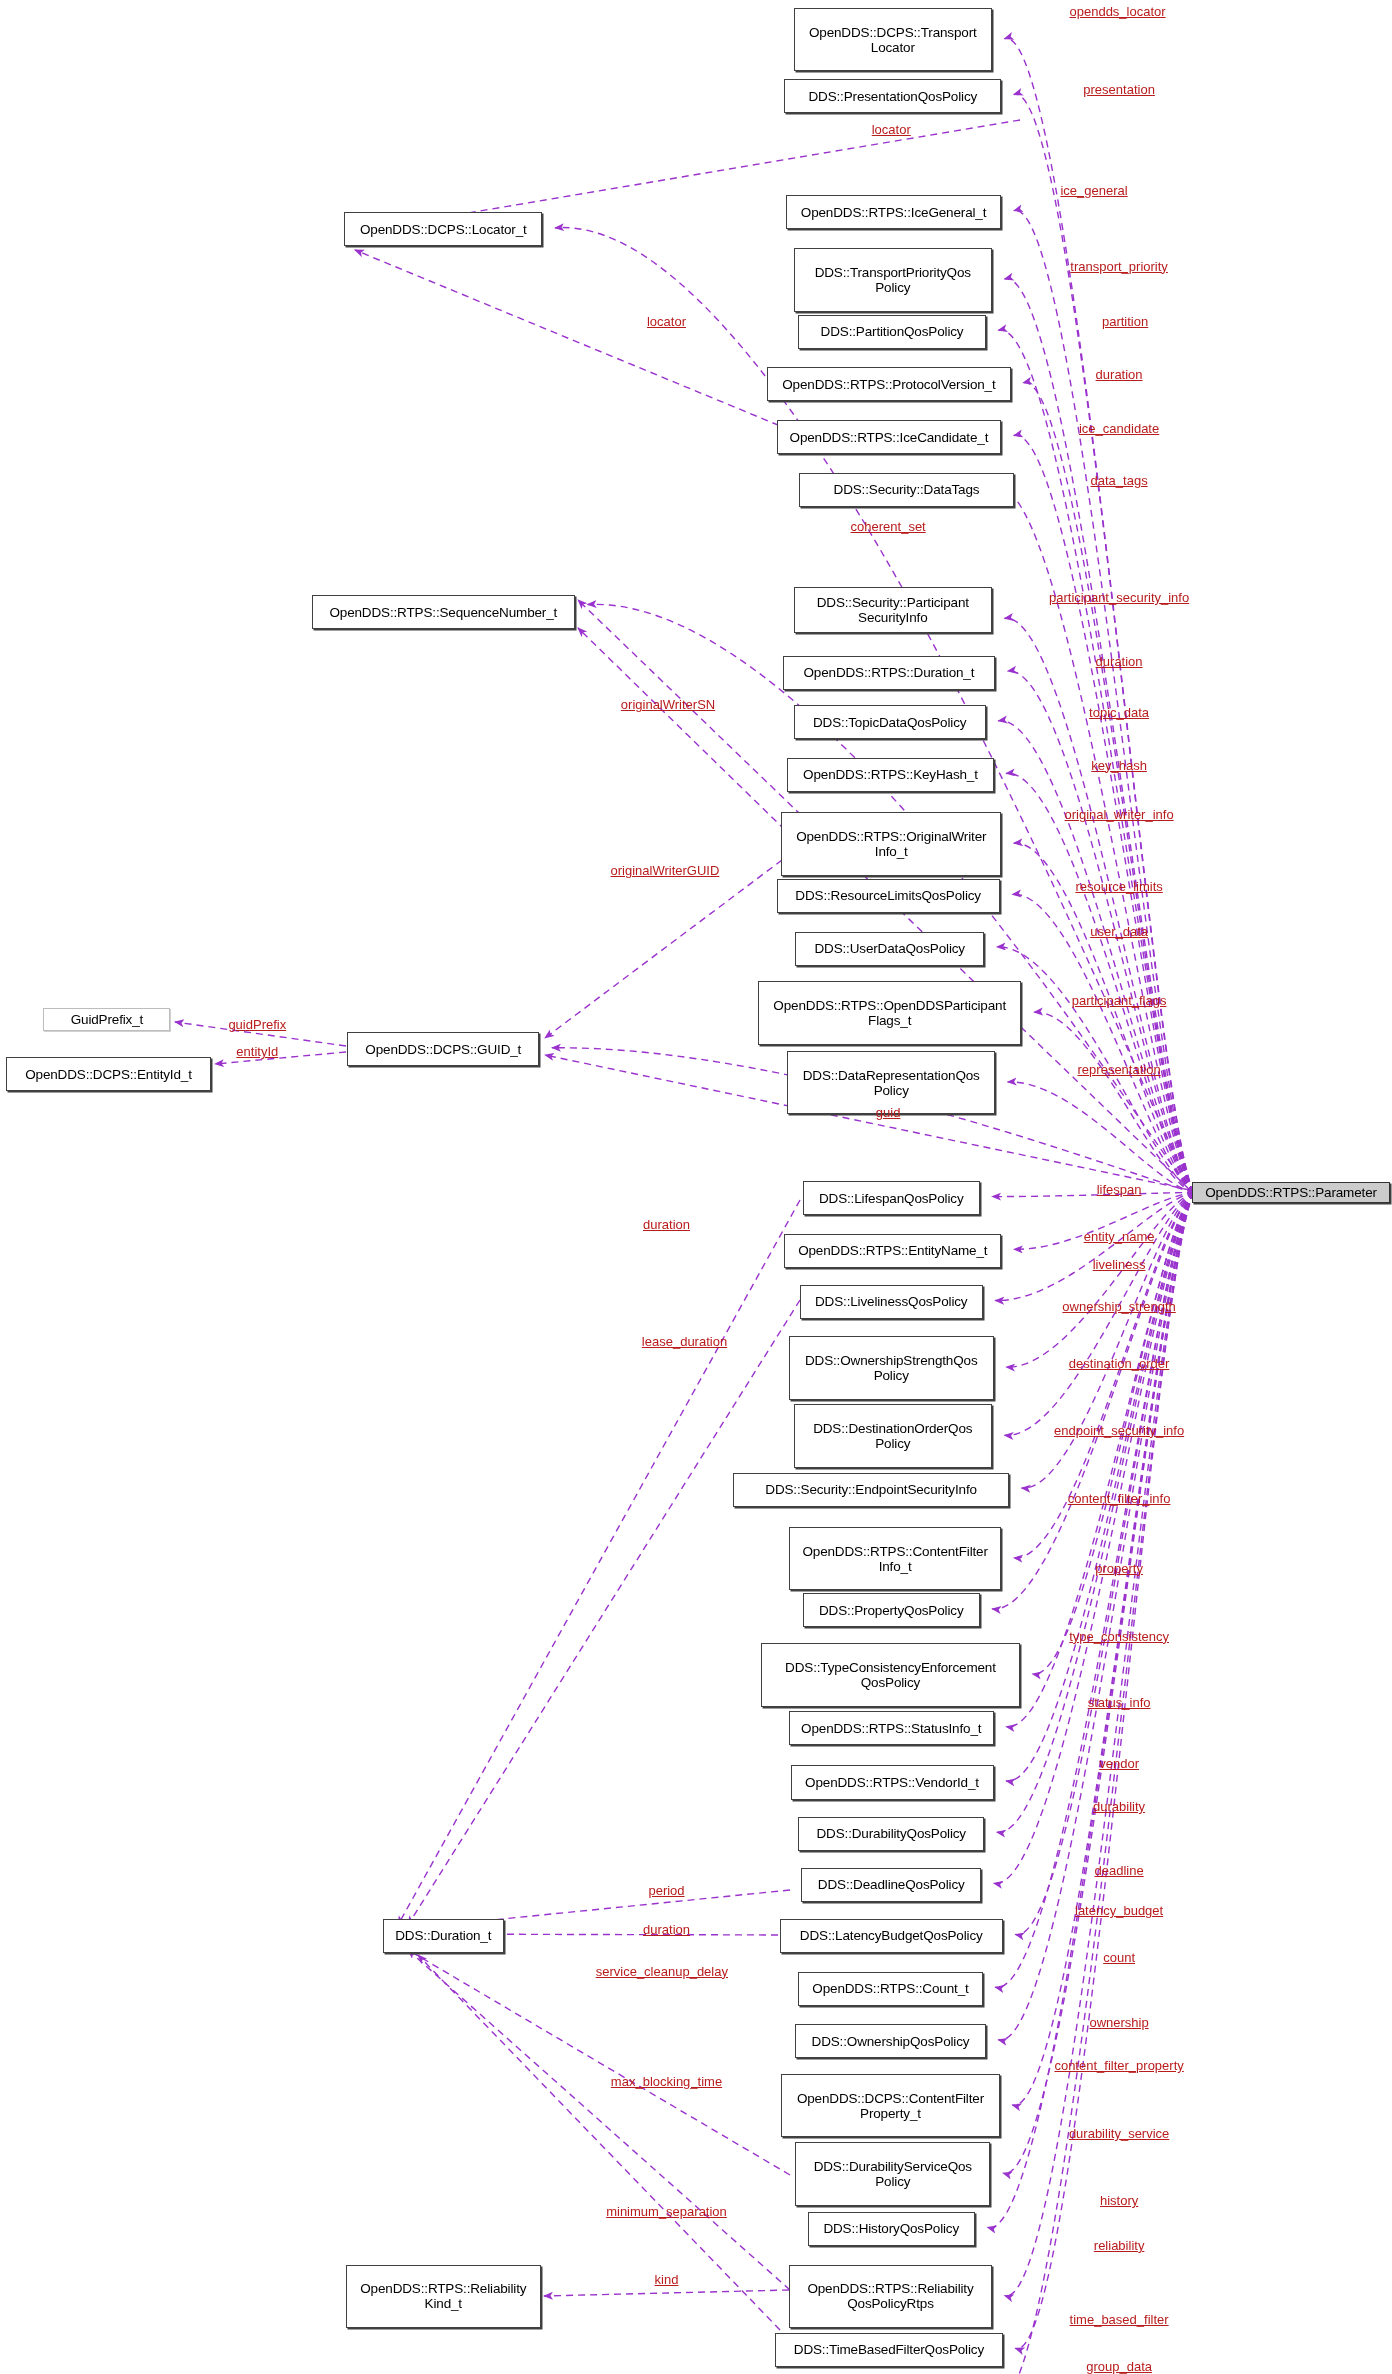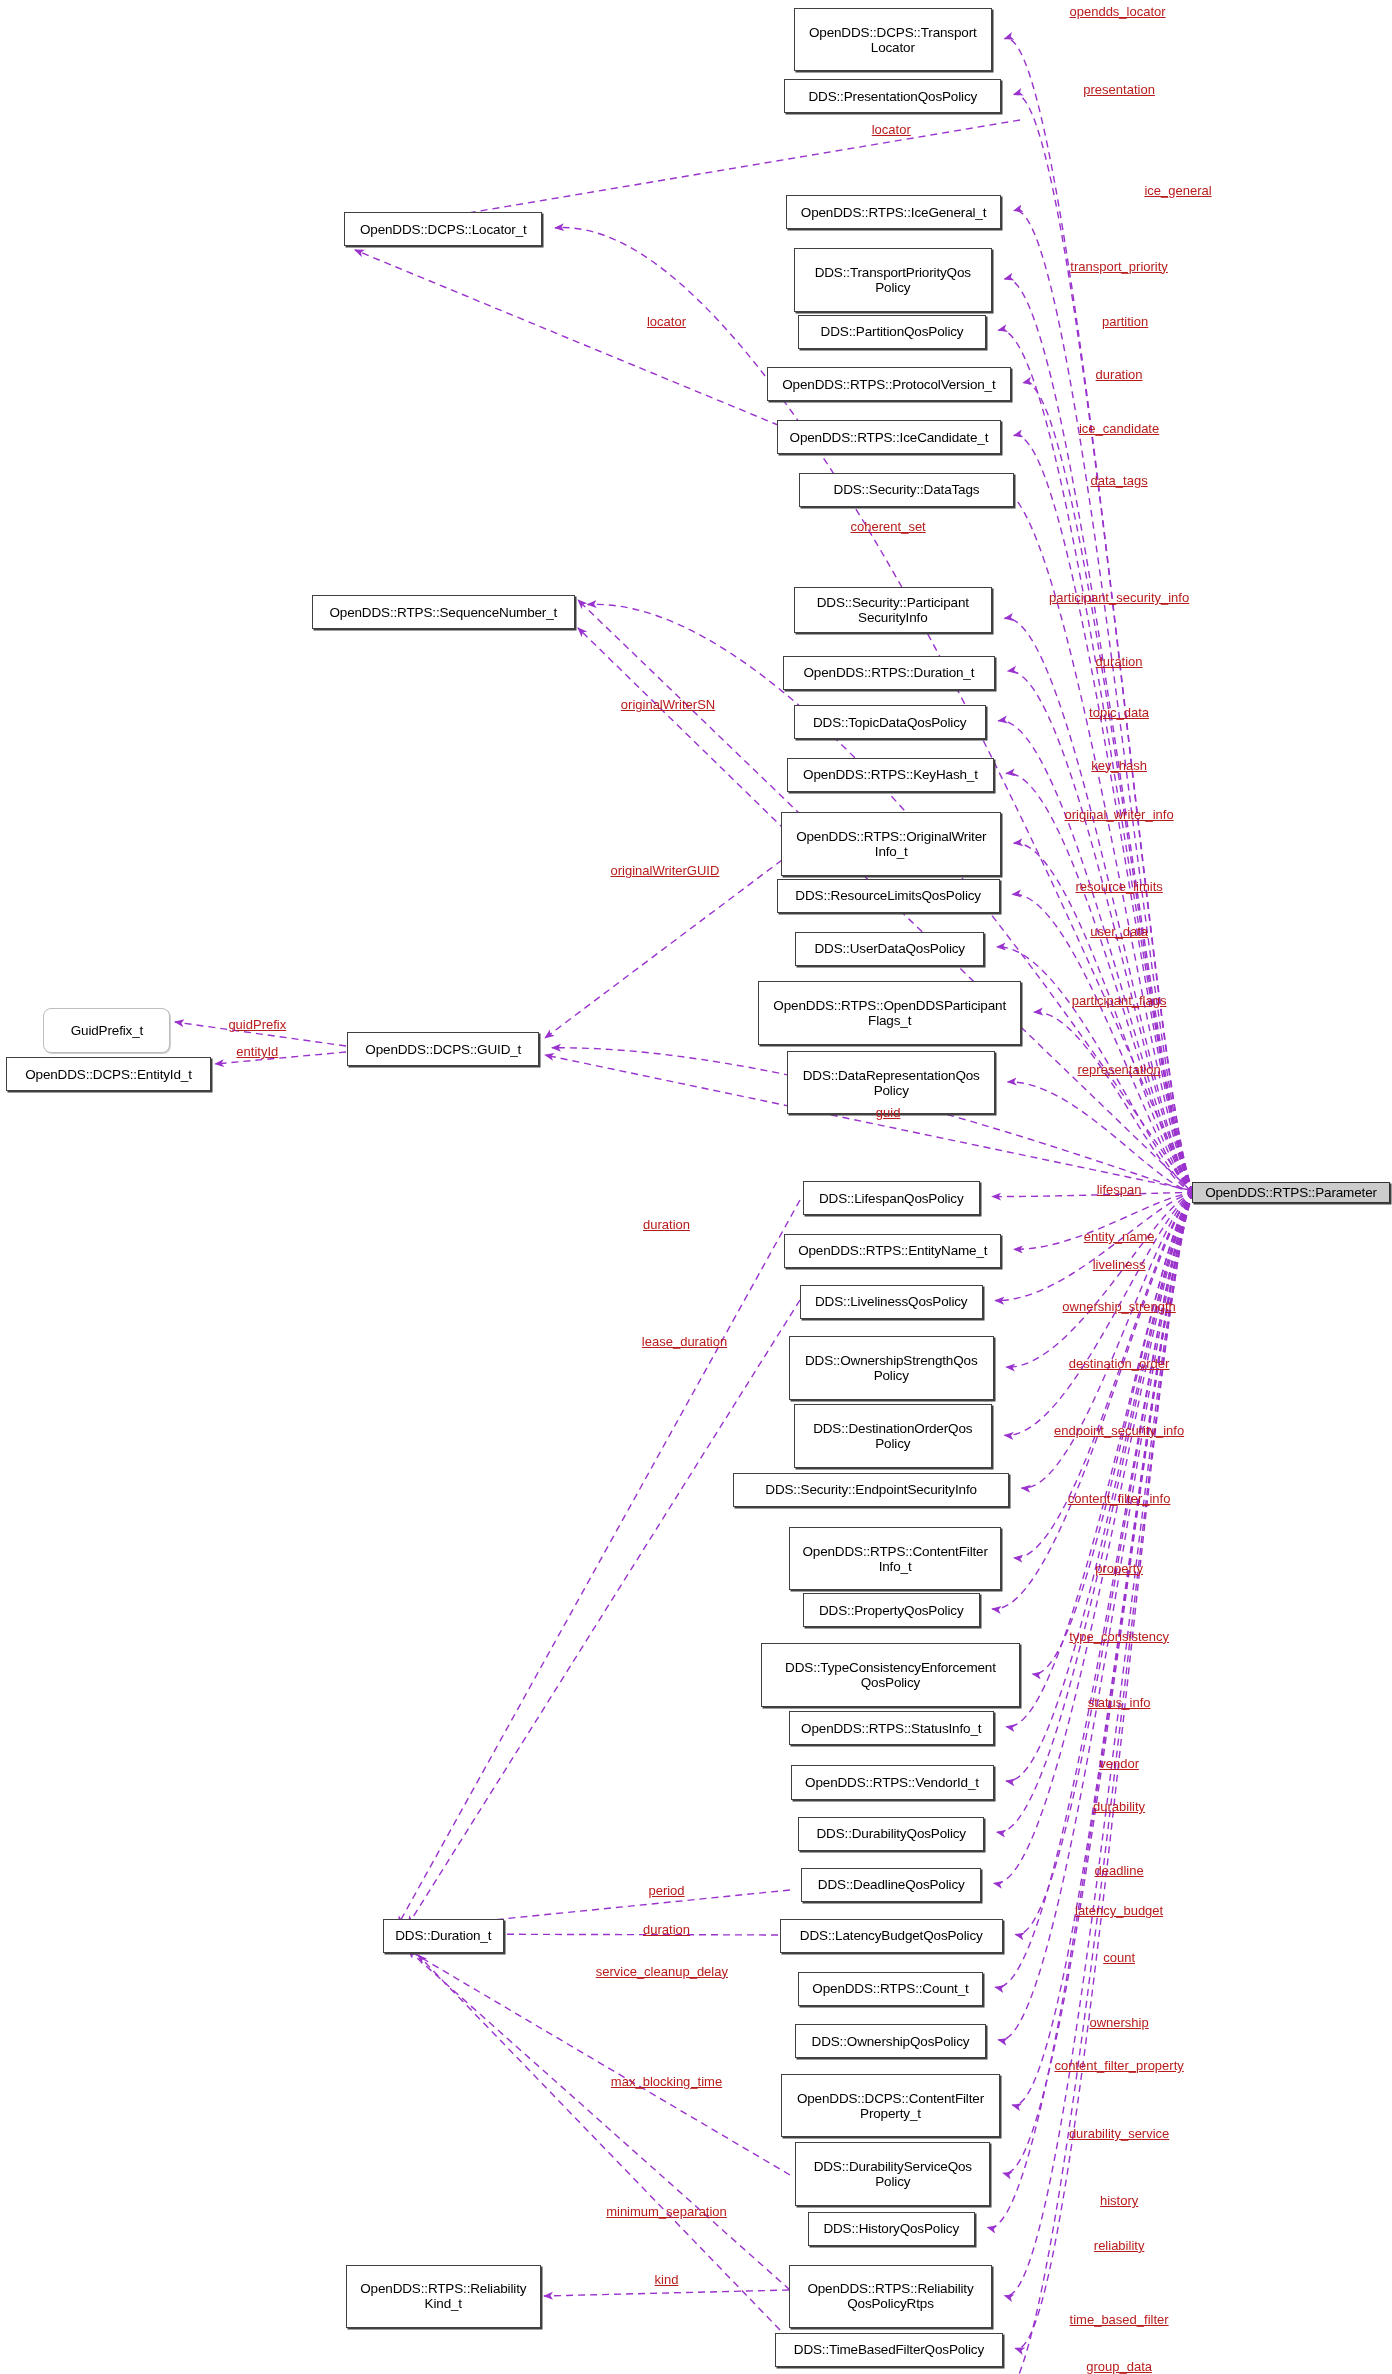--- a/index.html
+++ b/index.html
@@ -147,21 +147,21 @@
 SecurityInfo</div>
     <div class="node" style="left: 782.75px; top: 655.65px; width: 212.35px; height: 34.1px;">OpenDDS::RTPS::Duration_t</div>
     <div class="node" style="left: 793.6px; top: 705.25px; width: 192.2px; height: 34.1px;">DDS::TopicDataQosPolicy</div>
     <div class="node" style="left: 787.4px; top: 757.95px; width: 206.15px; height: 34.1px;">OpenDDS::RTPS::KeyHash_t</div>
     <div class="node" style="left: 781.2px; top: 812.2px; width: 220.1px; height: 63.55px;">OpenDDS::RTPS::OriginalWriter
 Info_t</div>
     <div class="node" style="left: 776.55px; top: 878.85px; width: 223.2px; height: 34.1px;">DDS::ResourceLimitsQosPolicy</div>
     <div class="node" style="left: 795.15px; top: 931.55px; width: 189.1px; height: 34.1px;">DDS::UserDataQosPolicy</div>
     <div class="node" style="left: 757.95px; top: 981.15px; width: 263.5px; height: 63.55px;">OpenDDS::RTPS::OpenDDSParticipant
 Flags_t</div>
-    <div class="node faint" style="left: 43.4px; top: 1007.5px; width: 127.1px; height: 45px; border-radius: 8px;">GuidPrefix_t</div>
+    <div class="node faint" style="left: 43.4px; top: 1007.5px; width: 127.1px; height: 23px;">GuidPrefix_t</div>
     <div class="node" style="left: 347.2px; top: 1032.3px; width: 192.2px; height: 34.1px;">OpenDDS::DCPS::GUID_t</div>
     <div class="node" style="left: 787.4px; top: 1050.9px; width: 207.7px; height: 63.55px;">DDS::DataRepresentationQos
 Policy</div>
     <div class="node" style="left: 6.2px; top: 1057.1px; width: 204.6px; height: 34.1px;">OpenDDS::DCPS::EntityId_t</div>
     <div class="node" style="left: 802.9px; top: 1181.1px; width: 176.7px; height: 34.1px;">DDS::LifespanQosPolicy</div>
     <div class="node" style="left: 784.3px; top: 1233.8px; width: 217px; height: 34.1px;">OpenDDS::RTPS::EntityName_t</div>
     <div class="node" style="left: 799.8px; top: 1284.95px; width: 182.9px; height: 34.1px;">DDS::LivelinessQosPolicy</div>
     <div class="node" style="left: 788.95px; top: 1336.1px; width: 204.6px; height: 63.55px;">DDS::OwnershipStrengthQos
 Policy</div>
     <div class="node" style="left: 793.6px; top: 1404.3px; width: 198.4px; height: 63.55px;">DDS::DestinationOrderQos
@@ -186,21 +186,21 @@
 Policy</div>
     <div class="node" style="left: 807.55px; top: 2211.85px; width: 167.4px; height: 34.1px;">DDS::HistoryQosPolicy</div>
     <div class="node" style="left: 345.65px; top: 2264.55px; width: 195.3px; height: 63.55px;">OpenDDS::RTPS::Reliability
 Kind_t</div>
     <div class="node" style="left: 788.95px; top: 2264.55px; width: 203.05px; height: 63.55px;">OpenDDS::RTPS::Reliability
 QosPolicyRtps</div>
     <div class="node" style="left: 775px; top: 2332.75px; width: 227.85px; height: 34.1px;">DDS::TimeBasedFilterQosPolicy</div>
     <div class="edge-label" style="left: 1117.55px; top: 12.4px;">opendds_locator</div>
     <div class="edge-label" style="left: 1119.1px; top: 89.9px;">presentation</div>
     <div class="edge-label" style="left: 891.25px; top: 130.2px;">locator</div>
-    <div class="edge-label" style="left: 1178px; top: 190.65px;">ice_general</div>
+    <div class="edge-label" style="left: 1094px; top: 190.65px;">ice_general</div>
     <div class="edge-label" style="left: 1119.1px; top: 266.6px;">transport_priority</div>
     <div class="edge-label" style="left: 666.5px; top: 322.4px;">locator</div>
     <div class="edge-label" style="left: 1119.1px; top: 322.4px; padding-left: 12px;">partition</div>
     <div class="edge-label" style="left: 1119.1px; top: 375.1px;">duration</div>
     <div class="edge-label" style="left: 1119.1px; top: 429.35px;">ice_candidate</div>
     <div class="edge-label" style="left: 1119.1px; top: 480.5px;">data_tags</div>
     <div class="edge-label" style="left: 888.15px; top: 527px;">coherent_set</div>
     <div class="edge-label" style="left: 1119.1px; top: 598px;">participant_security_info</div>
     <div class="edge-label" style="left: 1119.1px; top: 661.85px;">duration</div>
     <div class="edge-label" style="left: 668.05px; top: 705.25px;">originalWriterSN</div>

